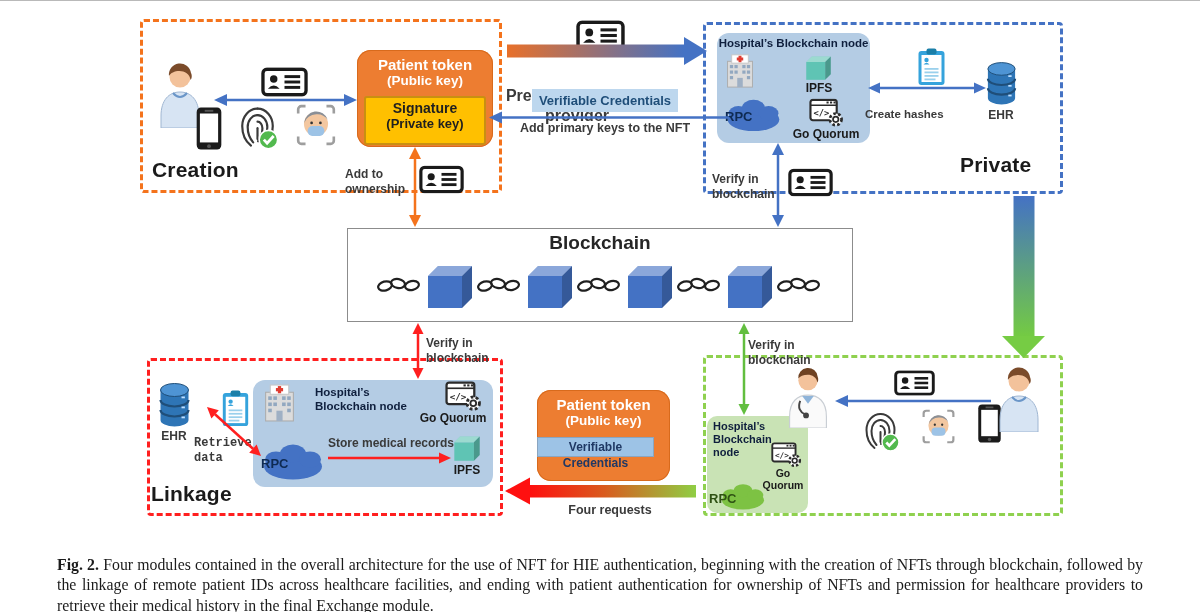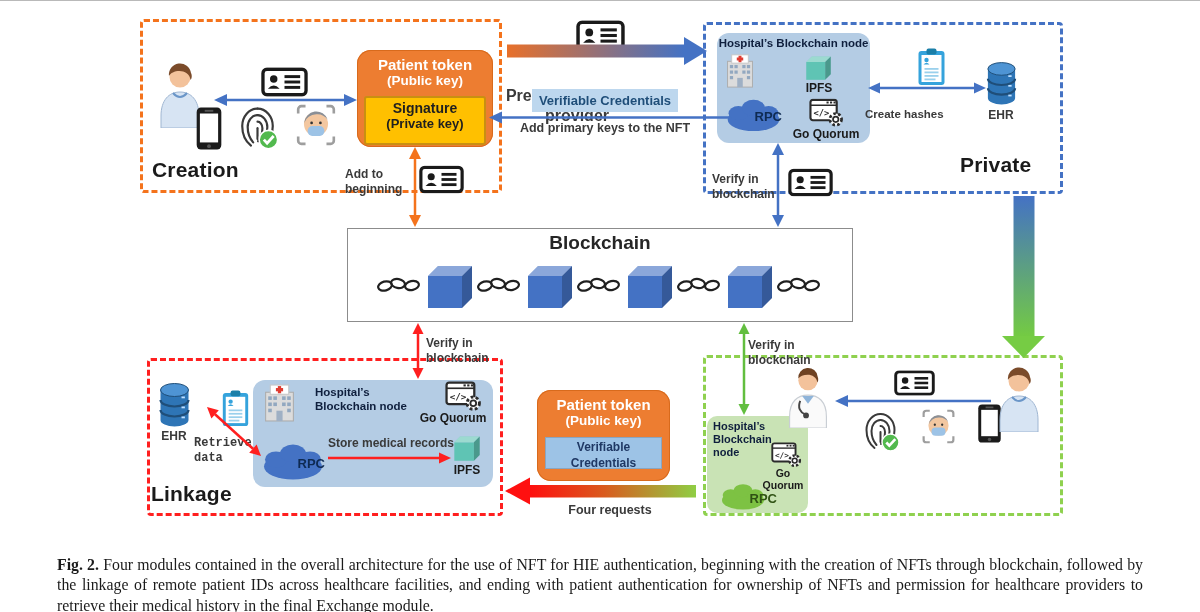--- a/index.html
+++ b/index.html
@@ -25,21 +25,21 @@
   .sig{position:absolute;background:var(--signature_gold,#FFC000);border:2px solid #c98f12;border-radius:3px;text-align:center;}
   .sig-title{font-weight:bold;color:#1f1f1f;font-size:14px;margin-top:2px;}
   .sig-sub{font-weight:bold;color:#1f1f1f;font-size:13px;}
   .vcbox{position:absolute;background:var(--vc_blue,#BDD7EE);color:#1F4E79;font-weight:bold;font-size:13px;text-align:center;line-height:23px;}
   .vcbox2{position:absolute;background:#9DC3E6;border:1px solid #8aa5c0;color:#1F3864;font-weight:bold;font-size:12px;text-align:center;line-height:1.3;padding-top:2px;box-sizing:border-box;}
   .bchain{position:absolute;box-sizing:border-box;border:1.5px solid #8c8c8c;background:#fff;}
   .bchain-title{position:absolute;width:100%;text-align:center;top:3px;font-weight:bold;font-size:19px;color:#262626;}
   .bchain-row{position:absolute;left:0;top:31px;width:100%;display:flex;justify-content:center;align-items:center;}
   .cloud{position:absolute;}
   .cloud svg{position:absolute;left:0;top:0;width:100%;height:100%;}
-  .cloud .rpc-text{position:absolute;width:100%;text-align:right;top:50%;transform:translateY(-38%);font-weight:bold;font-size:13px;}
+  .cloud .rpc-text{position:absolute;width:100%;text-align:left;top:50%;transform:translateY(-38%);font-weight:bold;font-size:13px;}
   .rpc-blue .rpc-text{color:#0E2A52;}
   .rpc-green .rpc-text{color:#2F5214;}
   .arrow-layer{position:absolute;left:0;top:0;width:1200px;height:535px;pointer-events:none;}
   .caption{position:absolute;left:57px;top:539px;width:1086px;font-family:"Liberation Serif",serif;font-size:15.8px;line-height:20.6px;color:#1b1b1b;text-align:justify;}
   .topline{position:absolute;left:0;top:0;width:1200px;height:1px;background:#b9b9b9;}
   .icon{position:absolute;}
   .icon svg{width:100%;height:100%;display:block;}
 </style>
 </head>
 <body>
@@ -204,21 +204,21 @@
   <div class="token" style="left:357px;top:50px;width:136px;height:97px;">
     <div class="token-title">Patient token</div>
     <div class="token-sub">(Public key)</div>
     <div class="sig" style="left:7px;top:46px;width:118px;height:45px;">
       <div class="sig-title">Signature</div>
       <div class="sig-sub">(Private key)</div>
     </div>
   </div>
   <div class="module-label" style="left:152px;top:158px;">Creation</div>
   <div class="lbl pre" style="left:345px;top:167px;width:66px;">Add to
-beginning</div>
+ownership</div>
   <span class="icon" style="left:419px;top:165px;width:45px;height:29px;">
       <svg viewBox="0 0 48 30">
         <use href="#i-idcard"></use>
       </svg>
     </span>
 
   <span class="icon" style="left:576px;top:20px;width:49px;height:31px;">
       <svg viewBox="0 0 48 30">
         <use href="#i-idcard"></use>
       </svg>
@@ -350,21 +350,21 @@
       </span>
     <div class="icon-lbl" style="left:192px;top:84px;width:44px;">IPFS</div>
   </div>
   <div class="module-label" style="left:151px;top:482px;">Linkage</div>
   <div class="lbl pre" style="left:426px;top:336px;width:70px;">Verify in
 blockchain</div>
 
   <div class="token" style="left:537px;top:390px;width:133px;height:91px;">
     <div class="token-title">Patient token</div>
     <div class="token-sub">(Public key)</div>
-    <div class="vcbox2 pre" style="left:8px;top:47px;width:117px;height:32px;">Verifiable
+    <div class="vcbox2 pre" style="left:0;top:47px;width:117px;height:20px;">Verifiable
 Credentials</div>
   </div>
   <div class="lbl ctr" style="left:555px;top:503px;width:110px;font-size:12.5px;">Four requests</div>
 
   <div class="module mod-auth" style="left:703px;top:355px;width:360px;height:161px;"></div>
   <div class="node node-green" style="left:707px;top:416px;width:101px;height:97px;border-radius:10px;">
     <div class="node-title pre" style="left:6px;top:4px;width:90px;font-size:11px;">Hospital’s
 Blockchain
 node</div>
     <span class="icon" style="left:64px;top:26px;width:31px;height:26px;">

